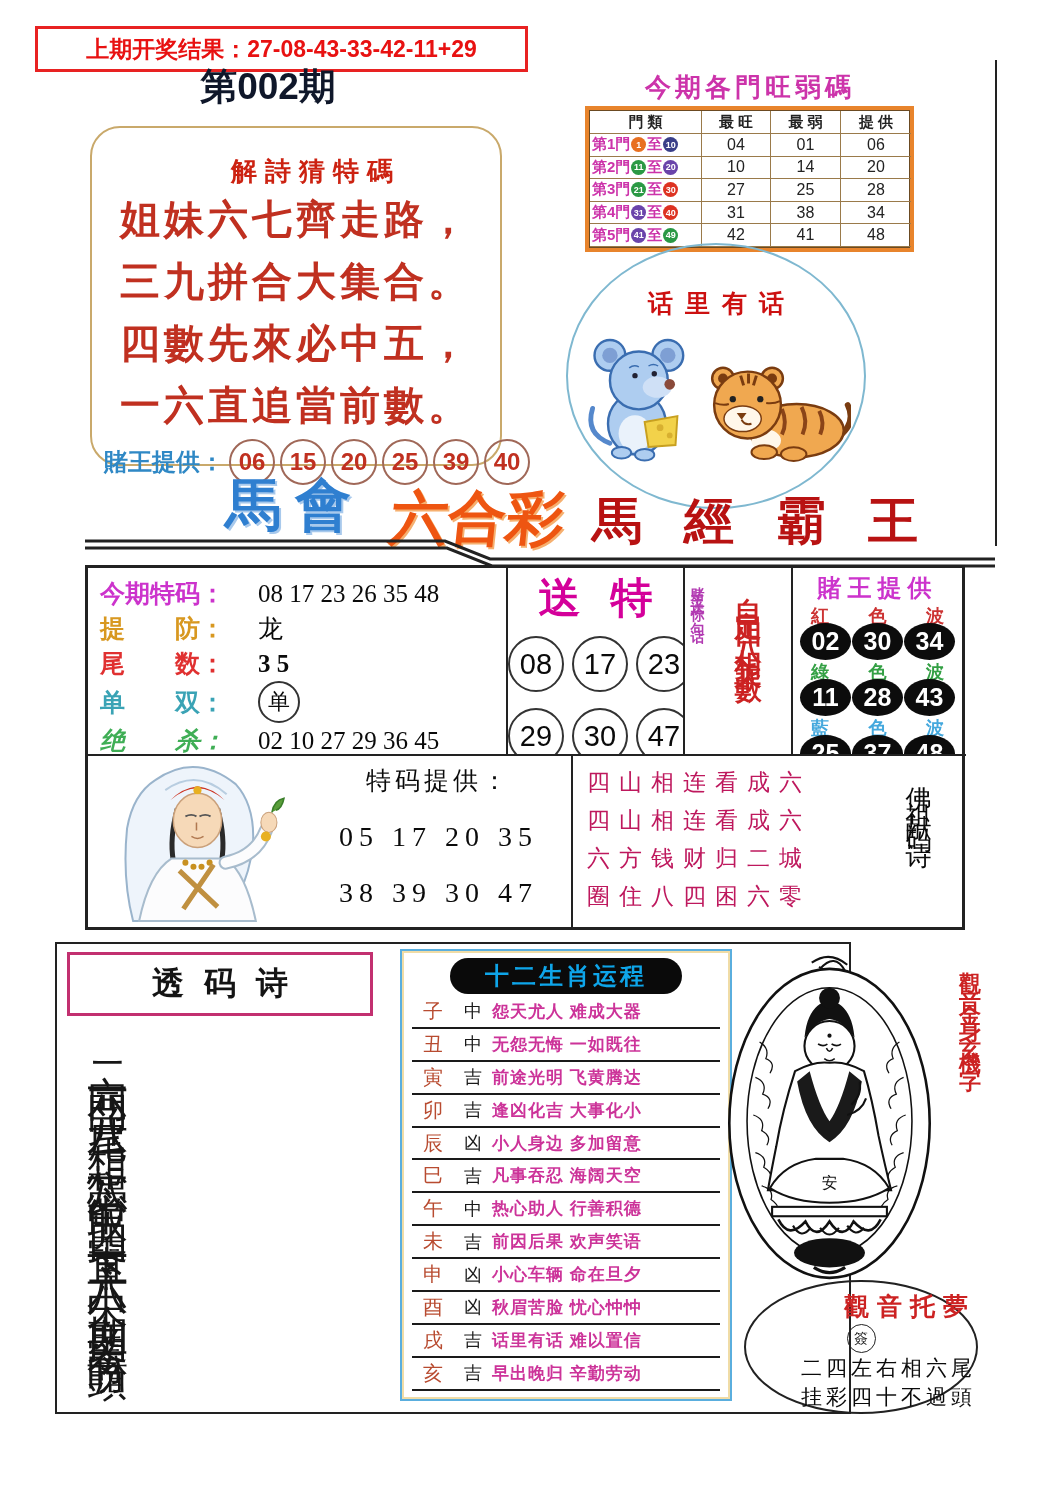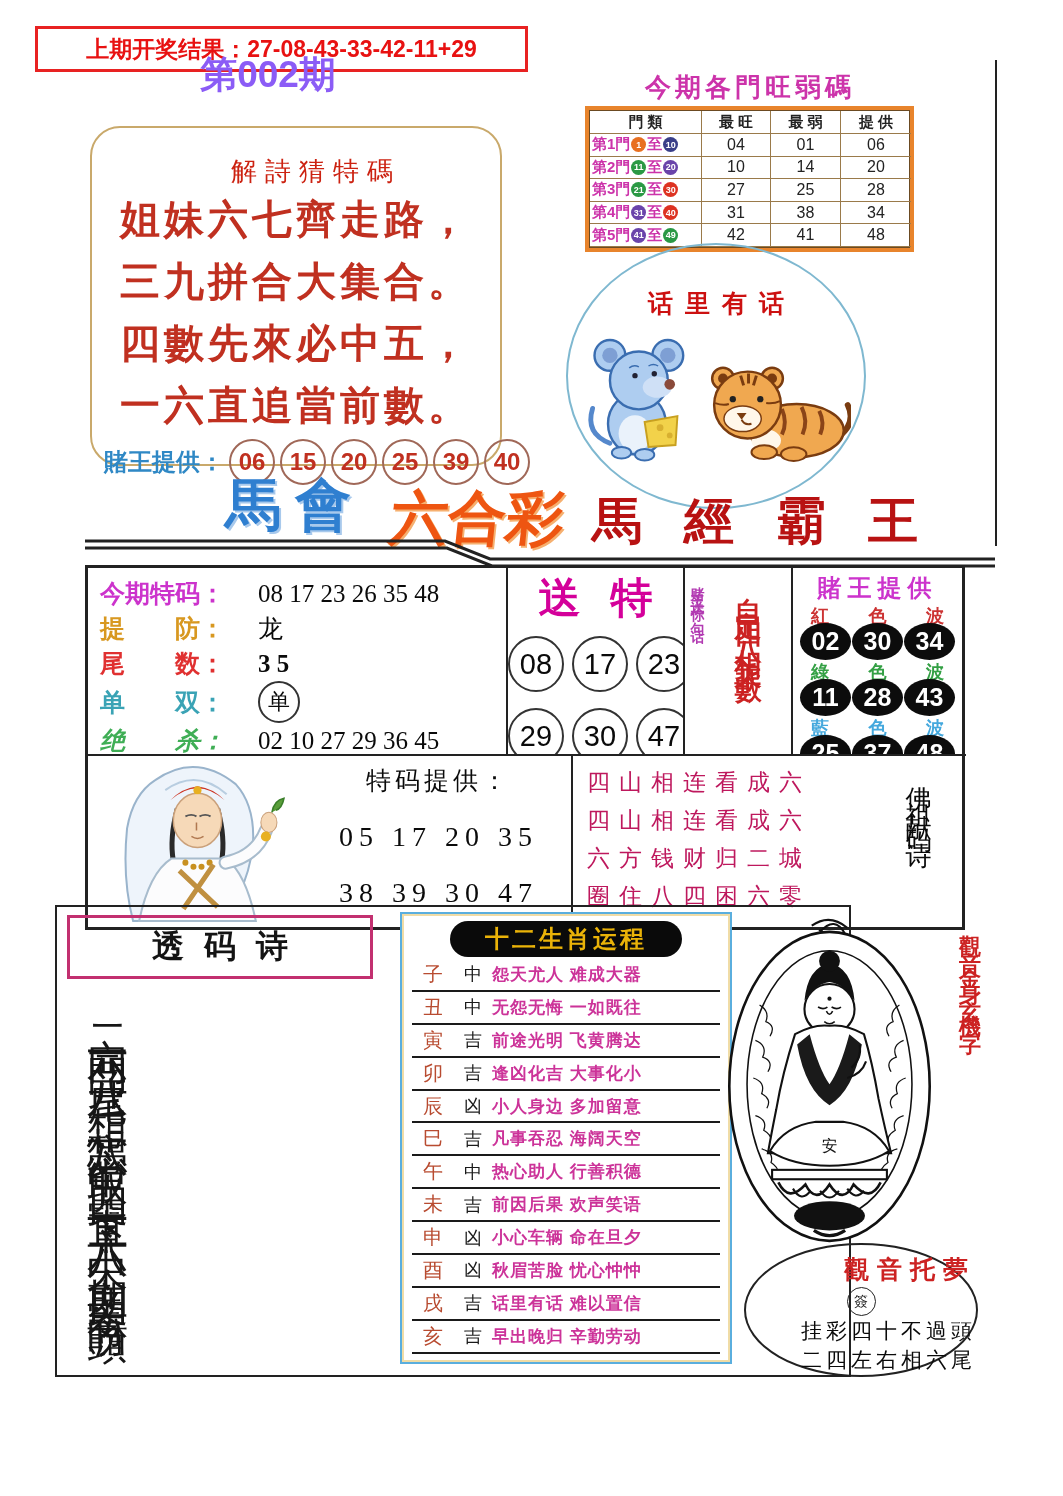--- a/index.html
+++ b/index.html
@@ -4,25 +4,25 @@
 <style>
   html,body{margin:0;padding:0;background:#fff;}
   #page{position:relative;width:1063px;height:1496px;background:#fff;overflow:hidden;
         font-family:"Liberation Sans","DejaVu Sans",sans-serif;color:#111;}
   .abs{position:absolute;}
 
   
   .banner{left:35px;top:26px;width:487px;height:40px;border:3px solid #e82222;
           display:flex;align-items:center;justify-content:center;
           color:#e81111;font-weight:bold;font-size:23px;white-space:nowrap;}
-  .issue{left:118px;top:50px;width:300px;text-align:center;font-size:37px;font-weight:bold;color:#8b5cf6;}
+  .issue{left:118px;top:62px;width:300px;text-align:center;font-size:37px;font-weight:bold;color:#0f172a;}
 
   
   .poem-box{left:90px;top:126px;width:408px;height:336px;border:2px solid #c9a96b;border-radius:30px;}
-  .poem-title{margin-top:26px;text-align:center;color:#cc2211;font-size:26px;font-weight:normal;letter-spacing:8px;margin-left:40px;}
+  .poem-title{margin-top:26px;text-align:center;color:#cc2211;font-size:26px;font-weight:bold;letter-spacing:8px;margin-left:40px;}
   .poem-line{text-align:center;color:#c03020;font-size:40px;line-height:62px;letter-spacing:4px;font-weight:bold;
              font-family:"Liberation Serif","DejaVu Serif",serif;white-space:nowrap;}
   .poem-prov{display:flex;align-items:center;margin:2px 0 0 12px;gap:5px;}
   .poem-prov-label{color:#2f88c5;font-weight:bold;font-size:24px;white-space:nowrap;}
   .poem-num{width:42px;height:42px;border:2px solid #a06858;border-radius:50%;
             display:flex;align-items:center;justify-content:center;
             color:#c03020;font-size:24px;font-weight:bold;flex:none;}
 
   
   .strength-title{left:600px;top:70px;width:300px;text-align:center;color:#cc33aa;
@@ -88,33 +88,33 @@
   .tema-label{font-size:25px;color:#0a0a0a;font-family:"Liberation Serif","DejaVu Serif",serif;letter-spacing:4px;}
   .tema-line{font-size:28px;color:#0a0a0a;font-family:"Liberation Serif","DejaVu Serif",serif;letter-spacing:6px;margin-top:24px;}
   .verseF{display:flex;padding:8px 0 0 14px;}
   .verse-lines{flex:1;}
   .verse-line{font-size:23px;letter-spacing:9px;line-height:38px;color:#be185d;
               font-family:"Liberation Serif","DejaVu Serif",serif;white-space:nowrap;}
   .verse-title{writing-mode:vertical-rl;font-size:26px;letter-spacing:14px;color:#0a0a0a;margin:2px 30px 0 0;
                font-family:"Liberation Serif","DejaVu Serif",serif;}
 
   
-  .bottom{left:55px;top:905px;width:796px;height:472px;border:2.5px solid #222;box-sizing:border-box;}
+  .bottom{left:55px;top:942px;width:796px;height:472px;border:2.5px solid #222;box-sizing:border-box;}
   .touma{position:absolute;left:10px;top:8px;width:300px;height:58px;border:3px solid #c23070;
          display:flex;align-items:center;justify-content:center;}
   .touma-title{font-size:32px;font-weight:bold;letter-spacing:20px;text-indent:20px;color:#141414;
                font-family:"Liberation Serif","DejaVu Serif",serif;}
   .calli{position:absolute;left:8px;top:88px;height:378px;writing-mode:vertical-rl;
          font-family:"Liberation Serif","DejaVu Serif",serif;font-size:41px;color:#161616;}
   .calli-col{display:inline-block;letter-spacing:10px;margin:0 16px;}
 
   .zodiac{position:absolute;left:343px;top:5px;width:332px;height:452px;border:2.5px solid #5aaede;background:#fff;box-sizing:border-box;}
   .zodiac-inner{border:2px solid #f0dca6;height:100%;box-sizing:border-box;padding:2px 8px 0;}
   .zodiac-pill{width:232px;height:36px;background:#0a0a0a;border-radius:19px;margin:3px auto 2px;
-               display:flex;align-items:center;justify-content:center;color:#eab308;font-size:24px;font-weight:bold;letter-spacing:3px;}
+               display:flex;align-items:center;justify-content:center;color:#0ea5e9;font-size:24px;font-weight:bold;letter-spacing:3px;}
   .z-row{display:grid;grid-template-columns:42px 38px 1fr;align-items:center;height:30.9px;border-bottom:2px solid #1a1a1a;}
   .z-branch{color:#b84b30;font-size:20px;font-family:"Liberation Serif","DejaVu Serif",serif;text-align:center;}
   .z-luck{color:#1a1a1a;font-size:18px;text-align:center;}
   .z-phrase{color:#cc3399;font-size:17px;font-weight:bold;letter-spacing:1px;white-space:nowrap;}
 
   .buddha-box{position:absolute;left:660px;top:4px;width:225px;height:334px;}
   .dream-oval{position:absolute;left:687px;top:336px;width:230px;height:130px;border:2px solid #222;border-radius:50%;
               text-align:right;}
   .dream-title{color:#cc2222;font-size:25px;font-weight:bold;letter-spacing:8px;margin-top:8px;
                font-family:"Liberation Serif","DejaVu Serif",serif;}
@@ -497,20 +497,20 @@
         <path d="M56,260 Q66,280 82,262 Q92,282 105,262 Q118,282 128,262 Q144,280 154,260" fill="none" stroke="#111" stroke-width="2.5"></path>
         <path d="M70,266 q8,14 17,2 M96,268 q9,13 18,0 M122,266 q8,12 16,2" fill="none" stroke="#111" stroke-width="2"></path>
         <ellipse cx="105" cy="292" rx="34" ry="14" fill="#111"></ellipse>
         <path d="M90,306 q15,10 30,0" fill="none" stroke="#111" stroke-width="3"></path>
       </svg>
     </div>
 
     <div class="dream-oval">
       <div class="dream-title">觀音托夢</div>
       <div class="dream-seal">簽</div>
+      <div class="dream-line">二四左右相六尾</div>
       <div class="dream-line">挂彩四十不過頭</div>
-      <div class="dream-line">二四左右相六尾</div>
     </div>
 
     <div class="gy-caption">觀音金身玄機字</div>
   </div>
 
 </div>
 
 </body></html>

